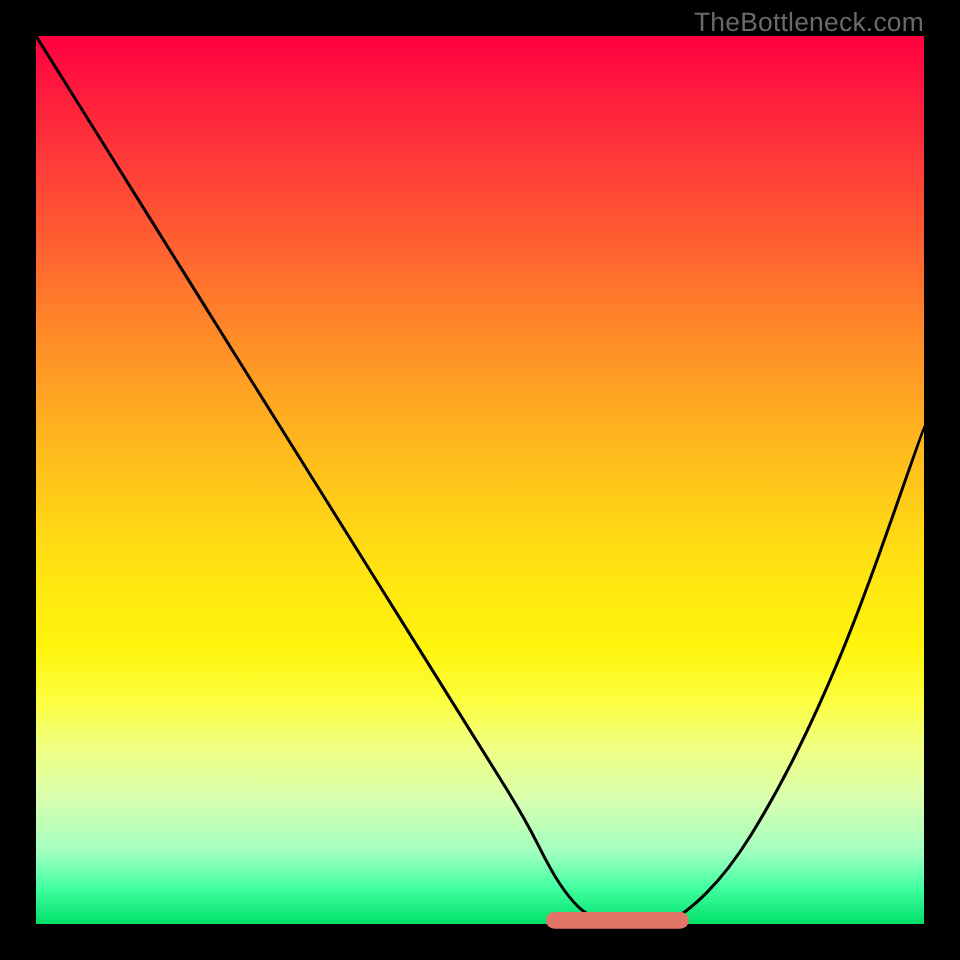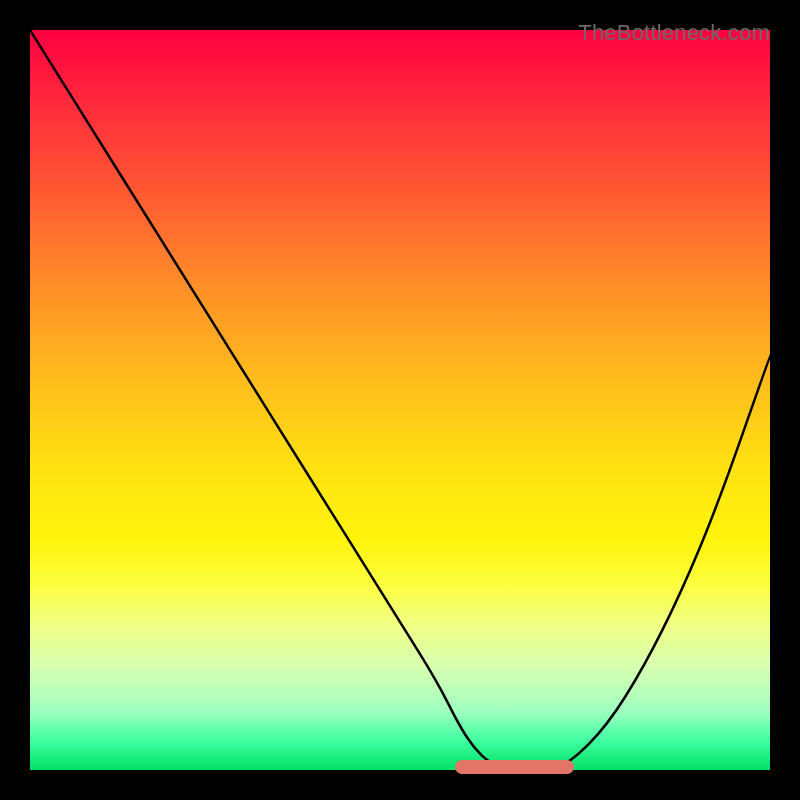--- a/index.html
+++ b/index.html
@@ -29,21 +29,21 @@
       #fcff40 75%,
       #f0ff80 80%,
       #d8ffb0 86%,
       #a0ffc0 92%,
       #40ffa0 96%,
       #00e068 100%
     );
   }
   .watermark {
     position: absolute;
-    top: 20px;
+    top: 6px;
     right: 30px;
     font-family: Arial, Helvetica, sans-serif;
     font-size: 22px;
     font-weight: 500;
     color: #6a6a6a;
     letter-spacing: 0.2px;
   }
   svg.curve {
     position: absolute;
     left: 0; top: 0;

